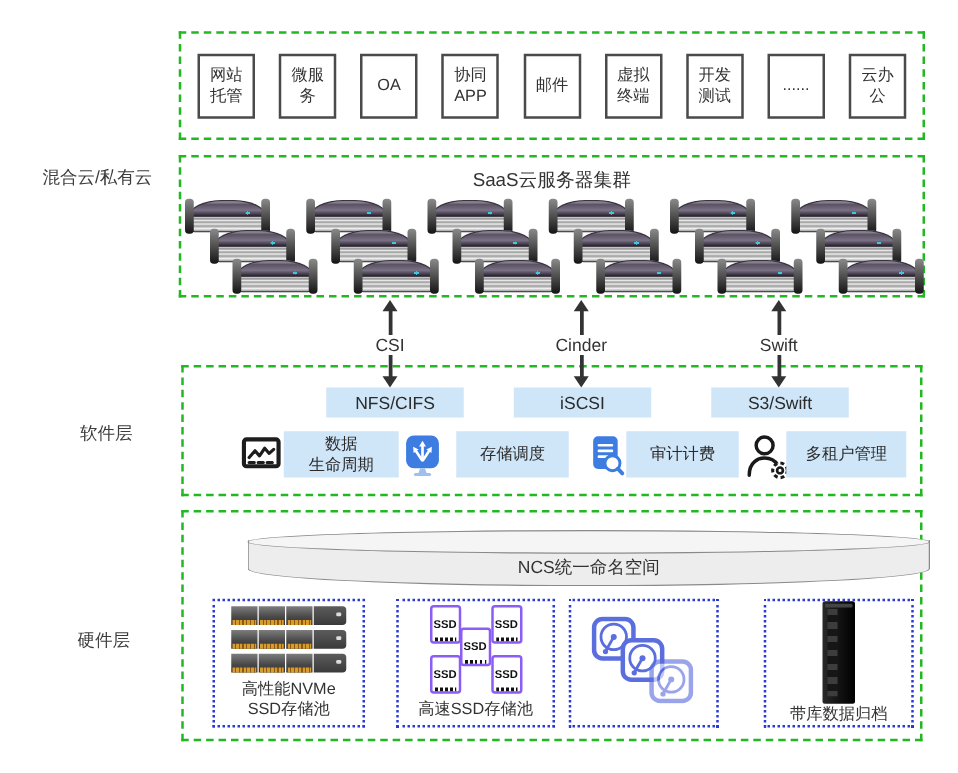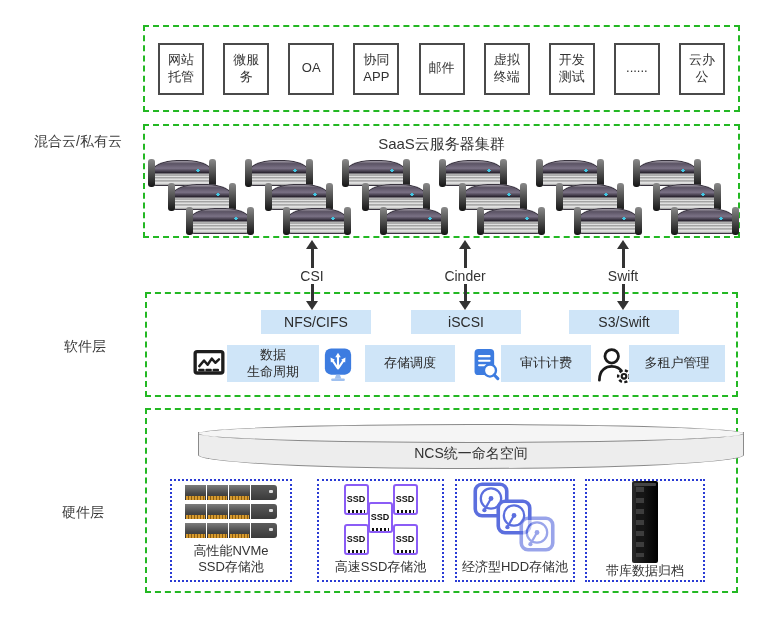--- a/index.html
+++ b/index.html
@@ -71,21 +71,21 @@
   
   .cylinder{position:absolute;left:23px;top:14px;width:546px;height:48px;margin-left:28px;}
   .cyl-body{position:absolute;left:0;right:0;top:8px;height:36px;background:#ededed;
     border:1.5px solid #8a8a8a;border-top:none;border-radius:0 0 50% 50% / 0 0 14px 14px;}
   .cyl-top{position:absolute;left:0;right:0;top:0;height:17px;background:#f5f5f5;
     border:1.5px solid #8a8a8a;border-radius:50%;}
   .cyl-label{position:absolute;left:0;right:0;top:21px;text-align:center;font-size:14px;color:#333;z-index:2;}
 
   .pool{position:absolute;top:69px;height:103px;border:2px dotted #2a3bd4;box-sizing:border-box;
         display:flex;flex-direction:column;align-items:center;}
-  .p1{left:23px;width:122px;} .p2{left:170px;width:127px;} .p3{left:308px;width:120px;} .p4{left:438px;width:120px;}
+  .p1{left:23px;width:122px;} .p2{left:170px;width:127px;} .p3{left:308px;width:120px;} .p4{left:464px;width:120px;}
   .picon{flex:1 1 auto;display:flex;align-items:center;justify-content:center;width:100%;position:relative;}
   .plabel{flex:0 0 auto;padding-bottom:5px;text-align:center;font-size:13px;line-height:1.25;color:#333;}
 
   
   .nvme{display:flex;flex-direction:column;gap:4px;}
   .nvme-row{display:flex;height:15px;}
   .nvchip{width:21px;margin-right:1px;position:relative;
           background:linear-gradient(180deg,#7d7d7d 0%,#4a4a4a 55%,#303030 100%);}
   .nvchip::after{content:"";position:absolute;left:1px;right:1px;bottom:0;height:4px;
           background:repeating-linear-gradient(90deg,#d79b2f 0 2px,#8a5c12 2px 3px);}
@@ -356,23 +356,20 @@
             <svg width="36" height="36" viewBox="0 0 24 24">
               <rect x="1.5" y="1.5" width="21" height="21" rx="4.5" fill="#fdfdff" stroke="#5b6ede" stroke-width="2.4"></rect>
               <circle cx="12" cy="11" r="6.8" fill="#fff" stroke="#5b6ede" stroke-width="1.5"></circle>
               <circle cx="12" cy="11" r="1.6" fill="#5b6ede"></circle>
               <path d="M12 11 L8 18" stroke="#5b6ede" stroke-width="1.5"></path>
               <circle cx="7.6" cy="18.8" r="1.4" fill="#5b6ede"></circle>
             </svg>
           </span>
         </div>
       </div>
-      <div class="plabel">
-        <div>经济型HDD存储池</div>
-      </div>
     </div>
 
     <div class="pool p4">
       <div class="picon">
         <div class="tape"></div>
       </div>
       <div class="plabel">
         <div>带库数据归档</div>
       </div>
     </div>

